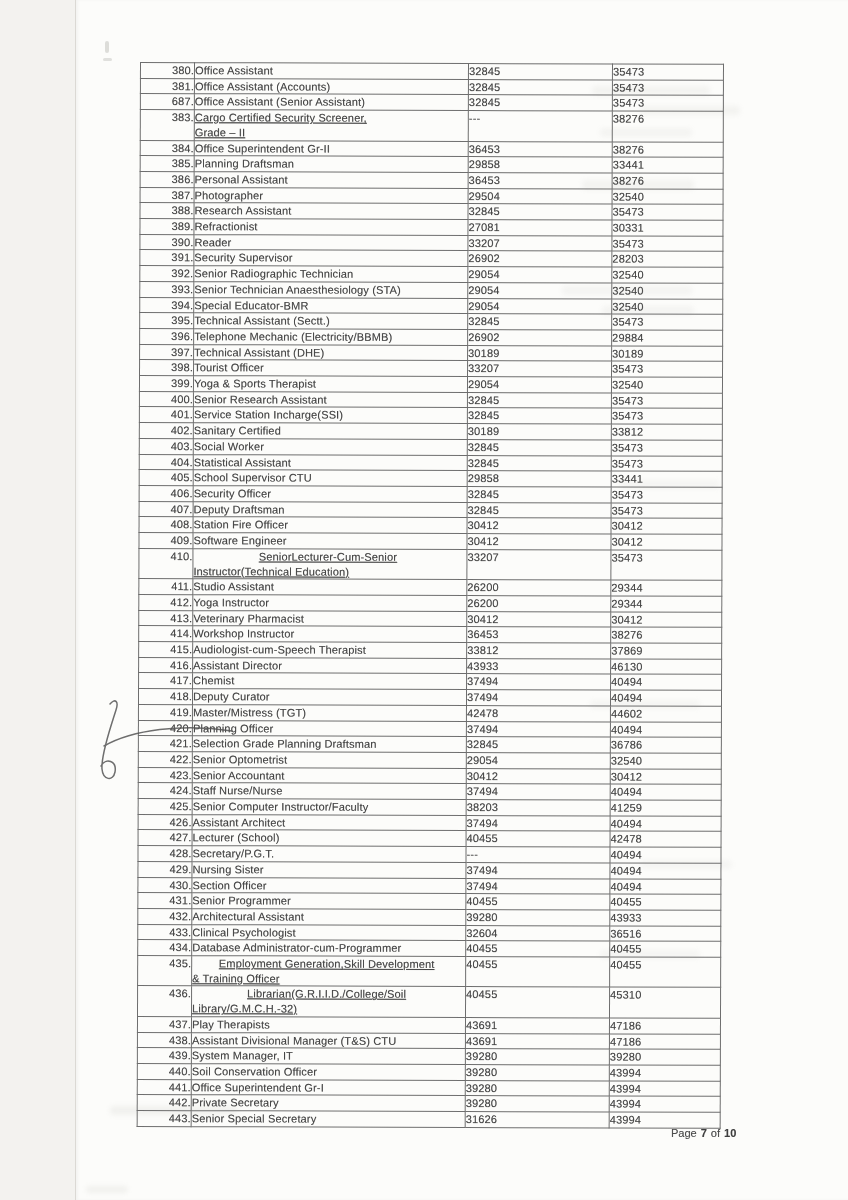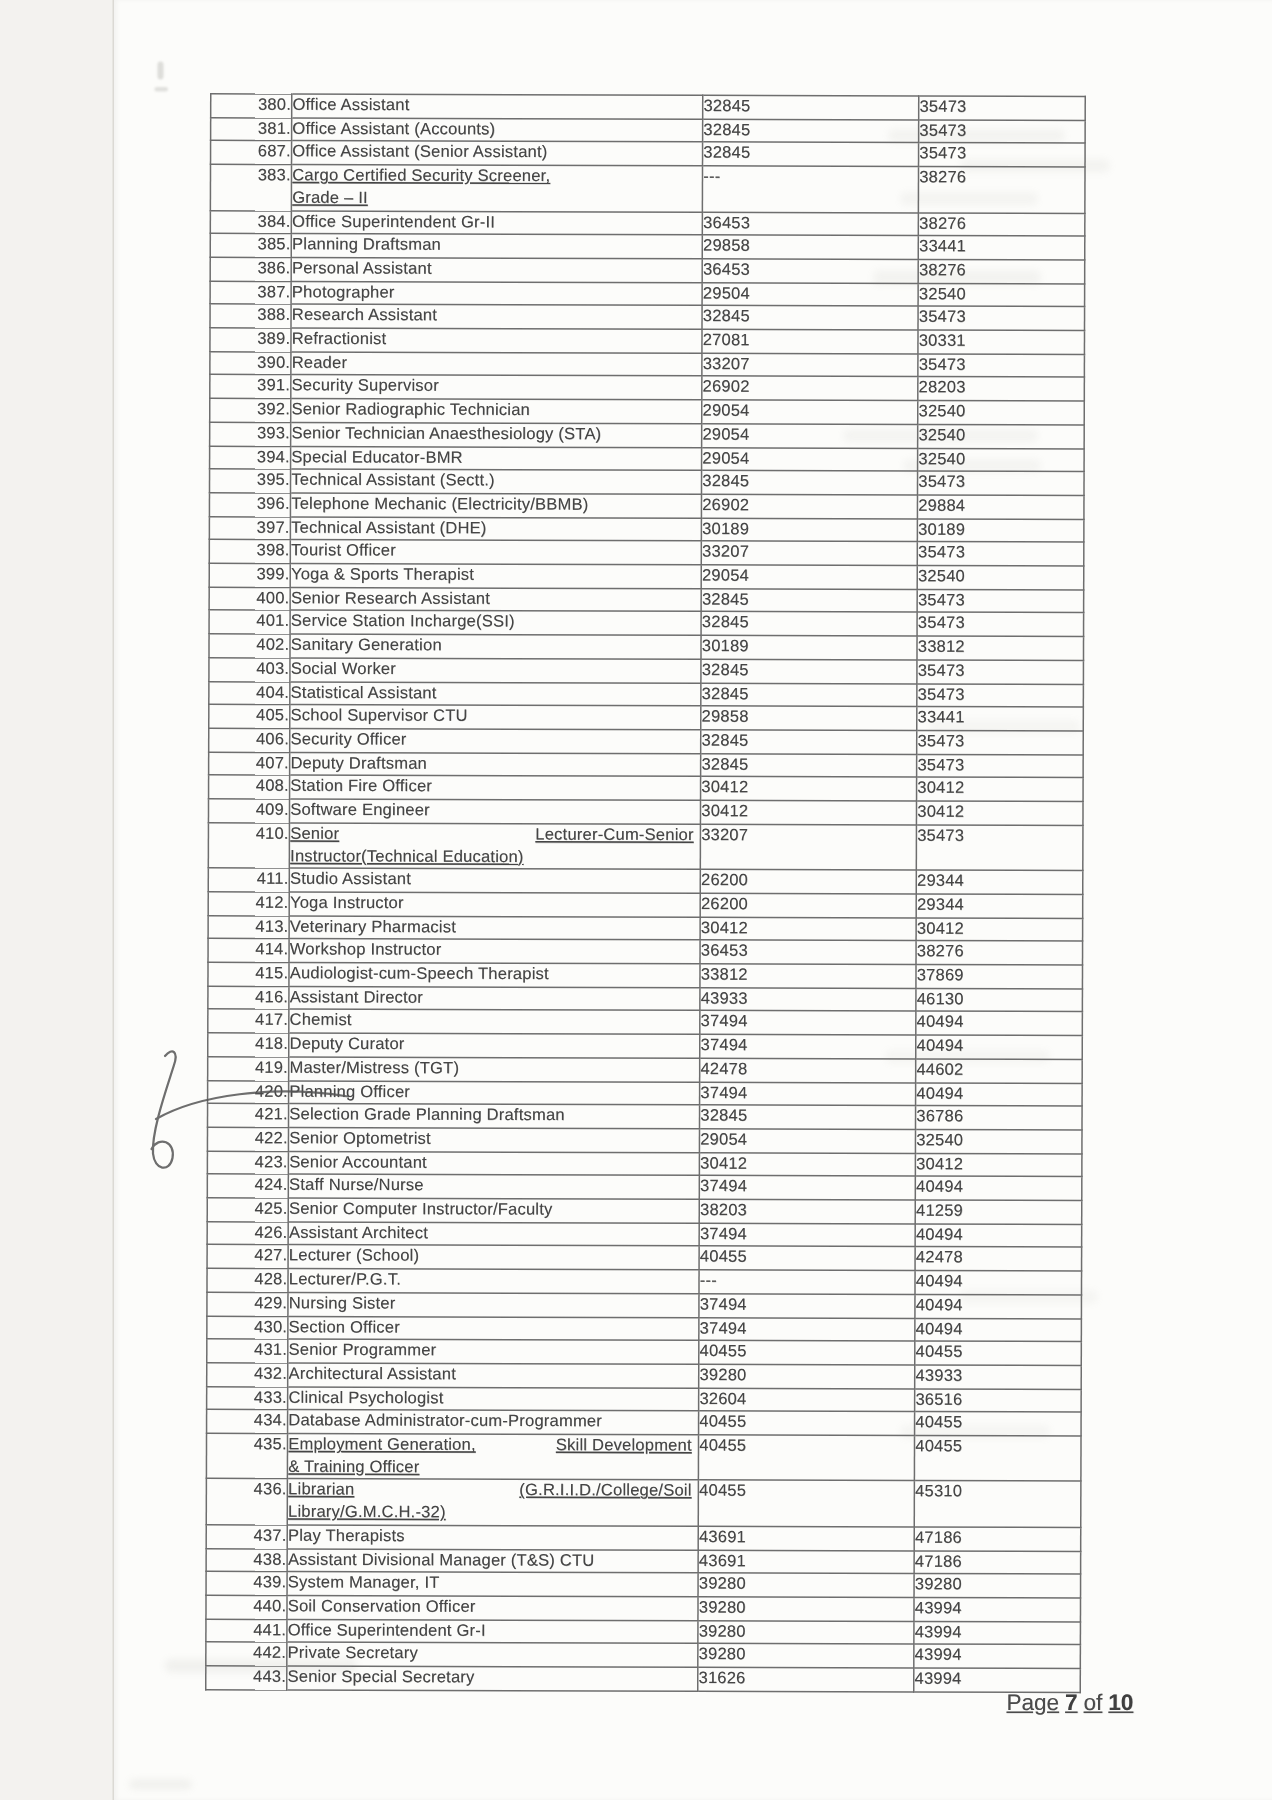--- a/index.html
+++ b/index.html
@@ -31,26 +31,25 @@
   }
   table.paytable td{
     border:1px solid #6e6e6e;
     vertical-align:top;padding:0;
     overflow:hidden;white-space:nowrap;
   }
   td.sno{text-align:right;padding-right:9px;}
   td.post{padding-left:11px;}
   td.val{padding-left:9px;}
   .post-line{white-space:nowrap;text-decoration:underline;}
-  .post-line.justify{display:flex;justify-content:space-between;padding-right:4px;}
+  .post-line.justify{display:flex;justify-content:center;padding-right:4px;}
   .footer{
     position:absolute;left:671px;top:1127px;
-    font-size:15px;color:#4b4b4b;display:flex;gap:4px;
+    font-size:11px;color:#4b4b4b;display:flex;gap:4px;
     text-shadow:0.2px 0.2px 0.3px rgba(70,70,70,0.4);
-    text-decoration:underline;
   }
   .footer b{font-weight:bold;color:#3f3f3f;}
   .hand-mark{position:absolute;left:84px;top:696px;width:160px;height:105px;}
   .artifact{
     position:absolute;background:#a8a8a0;border-radius:4px;
     filter:blur(2.5px);pointer-events:none;
   }
   .smudge{position:absolute;background:#8f8f88;border-radius:2px;filter:blur(0.6px);}
 </style>
 </head>
@@ -215,21 +214,21 @@
             <td class="val">35473</td>
           </tr>
           <tr>
             <td class="sno">401.</td>
             <td class="post">Service Station Incharge(SSI)</td>
             <td class="val">32845</td>
             <td class="val">35473</td>
           </tr>
           <tr>
             <td class="sno">402.</td>
-            <td class="post">Sanitary Generation</td>
+            <td class="post">Sanitary Certified</td>
             <td class="val">30189</td>
             <td class="val">33812</td>
           </tr>
           <tr>
             <td class="sno">403.</td>
             <td class="post">Social Worker</td>
             <td class="val">32845</td>
             <td class="val">35473</td>
           </tr>
           <tr>
@@ -377,21 +376,21 @@
             <td class="val">40494</td>
           </tr>
           <tr>
             <td class="sno">427.</td>
             <td class="post">Lecturer (School)</td>
             <td class="val">40455</td>
             <td class="val">42478</td>
           </tr>
           <tr>
             <td class="sno">428.</td>
-            <td class="post">Lecturer/P.G.T.</td>
+            <td class="post">Secretary/P.G.T.</td>
             <td class="val">---</td>
             <td class="val">40494</td>
           </tr>
           <tr>
             <td class="sno">429.</td>
             <td class="post">Nursing Sister</td>
             <td class="val">37494</td>
             <td class="val">40494</td>
           </tr>
           <tr>

